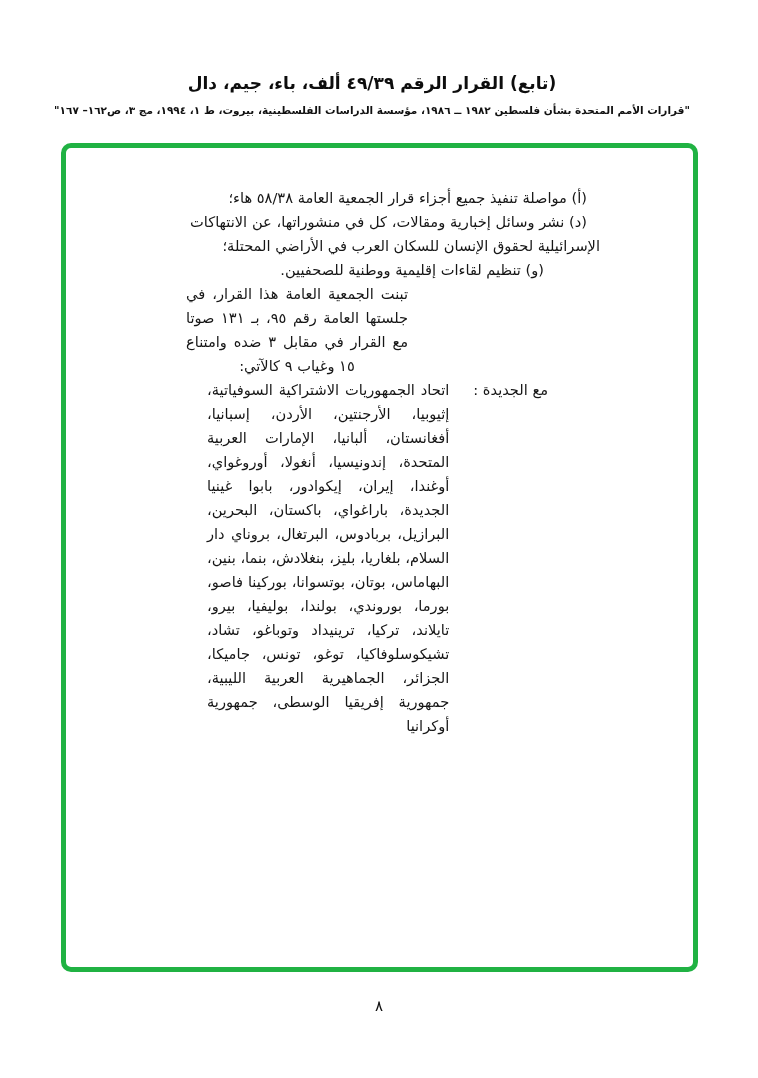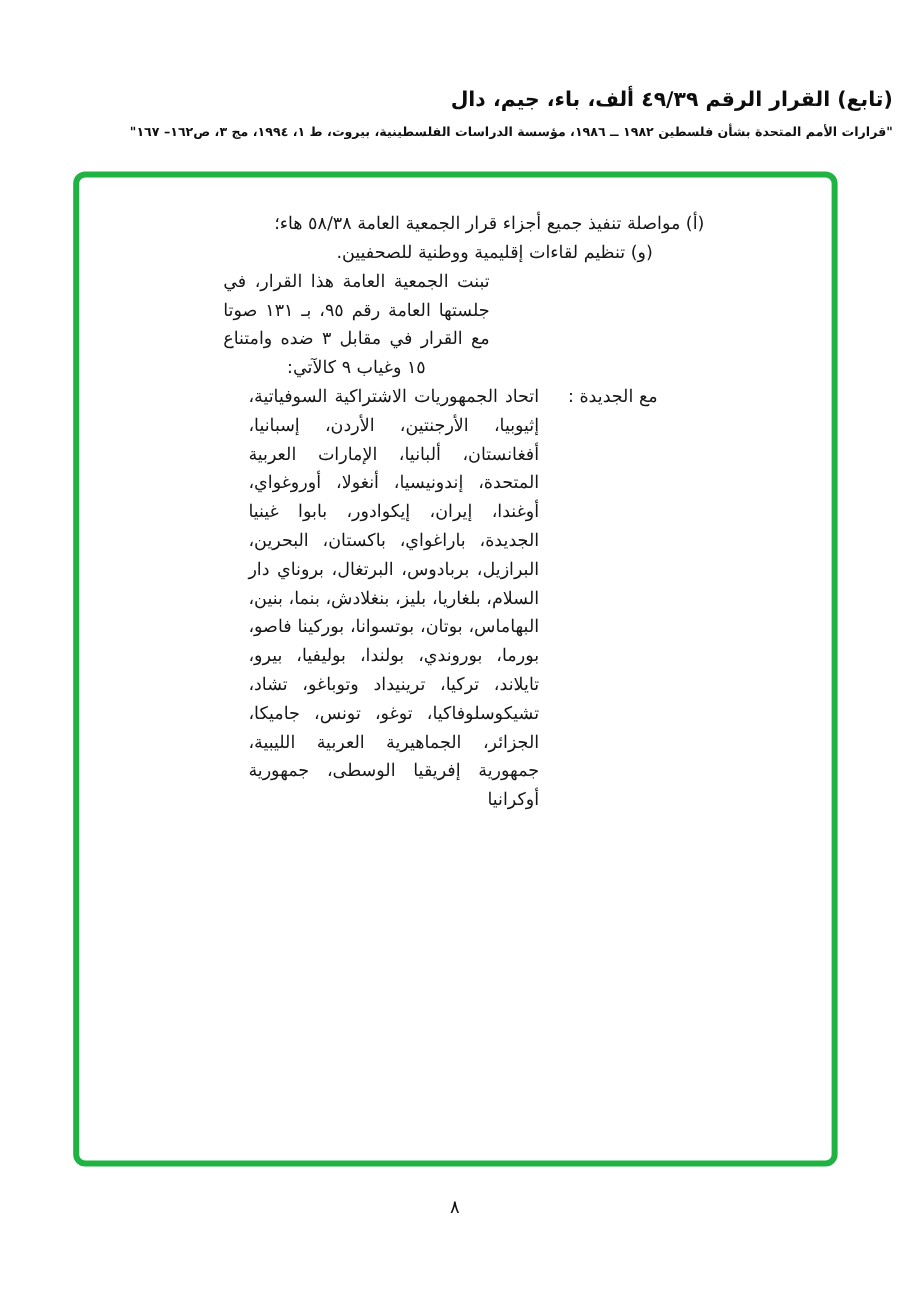--- a/index.html
+++ b/index.html
@@ -8,21 +8,21 @@
     background: #ffffff;
     color: #141414;
     font-family: "DejaVu Sans", sans-serif;
     position: relative;
     overflow: hidden;
   }
 
   
   .hdr {
     position: absolute; top: 72px; left: 0; width: 744px;
-    text-align: right; direction: rtl;
+    text-align: center; direction: rtl;
   }
   .title {
     margin: 0;
     font-size: 17px; font-weight: 700; line-height: 22px;
     color: #0d0d0d;
   }
   .citation {
     margin-top: 9px;
     font-size: 10.5px; font-weight: 700; line-height: 14px;
     color: #101010;
@@ -32,21 +32,21 @@
   .frame {
     position: absolute; left: 61px; top: 143px;
     width: 627px; height: 819px;
     border: 5px solid #20b243;
     border-radius: 10px;
     background: #ffffff;
   }
 
   
   .text-col {
-    position: absolute; top: 27px; right: 93px; width: 410px;
+    position: absolute; top: 38px; right: 93px; width: 410px;
     direction: rtl;
     font-size: 14.6px; line-height: 24px;
     text-align: justify;
     color: #161616;
   }
   .para { margin: 0; text-indent: 13px; }
   .para-waw { margin-left: 0; margin-right: 56px; text-indent: 0; text-align: right; }
 
   .adoption {
     width: 222px; margin: 0 192px 0 0;
@@ -69,20 +69,21 @@
 <body>
 
 <header class="hdr">
   <h1 class="title">(تابع) القرار الرقم ٤٩/٣٩ ألف، باء، جيم، دال</h1>
   <div class="citation">"قرارات الأمم المتحدة بشأن فلسطين ١٩٨٢ ــ ١٩٨٦، مؤسسة الدراسات الفلسطينية، بيروت، ط ١، ١٩٩٤، مج ٣، ص١٦٢– ١٦٧"</div>
 </header>
 
 <section class="frame" style="border-color: rgb(32, 178, 67);">
   <div class="text-col">
     <p class="para">(أ) مواصلة تنفيذ جميع أجزاء قرار الجمعية العامة ٥٨/٣٨ هاء؛</p>
+    <p class="para">(د) نشر وسائل إخبارية ومقالات، كل في منشوراتها، عن الانتهاكات الإسرائيلية لحقوق الإنسان للسكان العرب في الأراضي المحتلة؛</p>
     <p class="para para-waw">(و) تنظيم لقاءات إقليمية ووطنية للصحفيين.</p>
 
     <div class="adoption">تبنت الجمعية العامة هذا القرار، في جلستها العامة رقم ٩٥، بـ ١٣١ صوتا مع القرار في مقابل ٣ ضده وامتناع ١٥ وغياب ٩ كالآتي:</div>
 
     <div class="vote-row">
       <span class="vote-label">مع الجديدة :</span>
       <div class="vote-list">اتحاد الجمهوريات الاشتراكية السوفياتية، إثيوبيا، الأرجنتين، الأردن، إسبانيا، أفغانستان، ألبانيا، الإمارات العربية المتحدة، إندونيسيا، أنغولا، أوروغواي، أوغندا، إيران، إيكوادور، بابوا غينيا الجديدة، باراغواي، باكستان، البحرين، البرازيل، بربادوس، البرتغال، بروناي دار السلام، بلغاريا، بليز، بنغلادش، بنما، بنين، البهاماس، بوتان، بوتسوانا، بوركينا فاصو، بورما، بوروندي، بولندا، بوليفيا، بيرو، تايلاند، تركيا، ترينيداد وتوباغو، تشاد، تشيكوسلوفاكيا، توغو، تونس، جاميكا، الجزائر، الجماهيرية العربية الليبية، جمهورية إفريقيا الوسطى، جمهورية أوكرانيا</div>
     </div>
   </div>
 </section>

